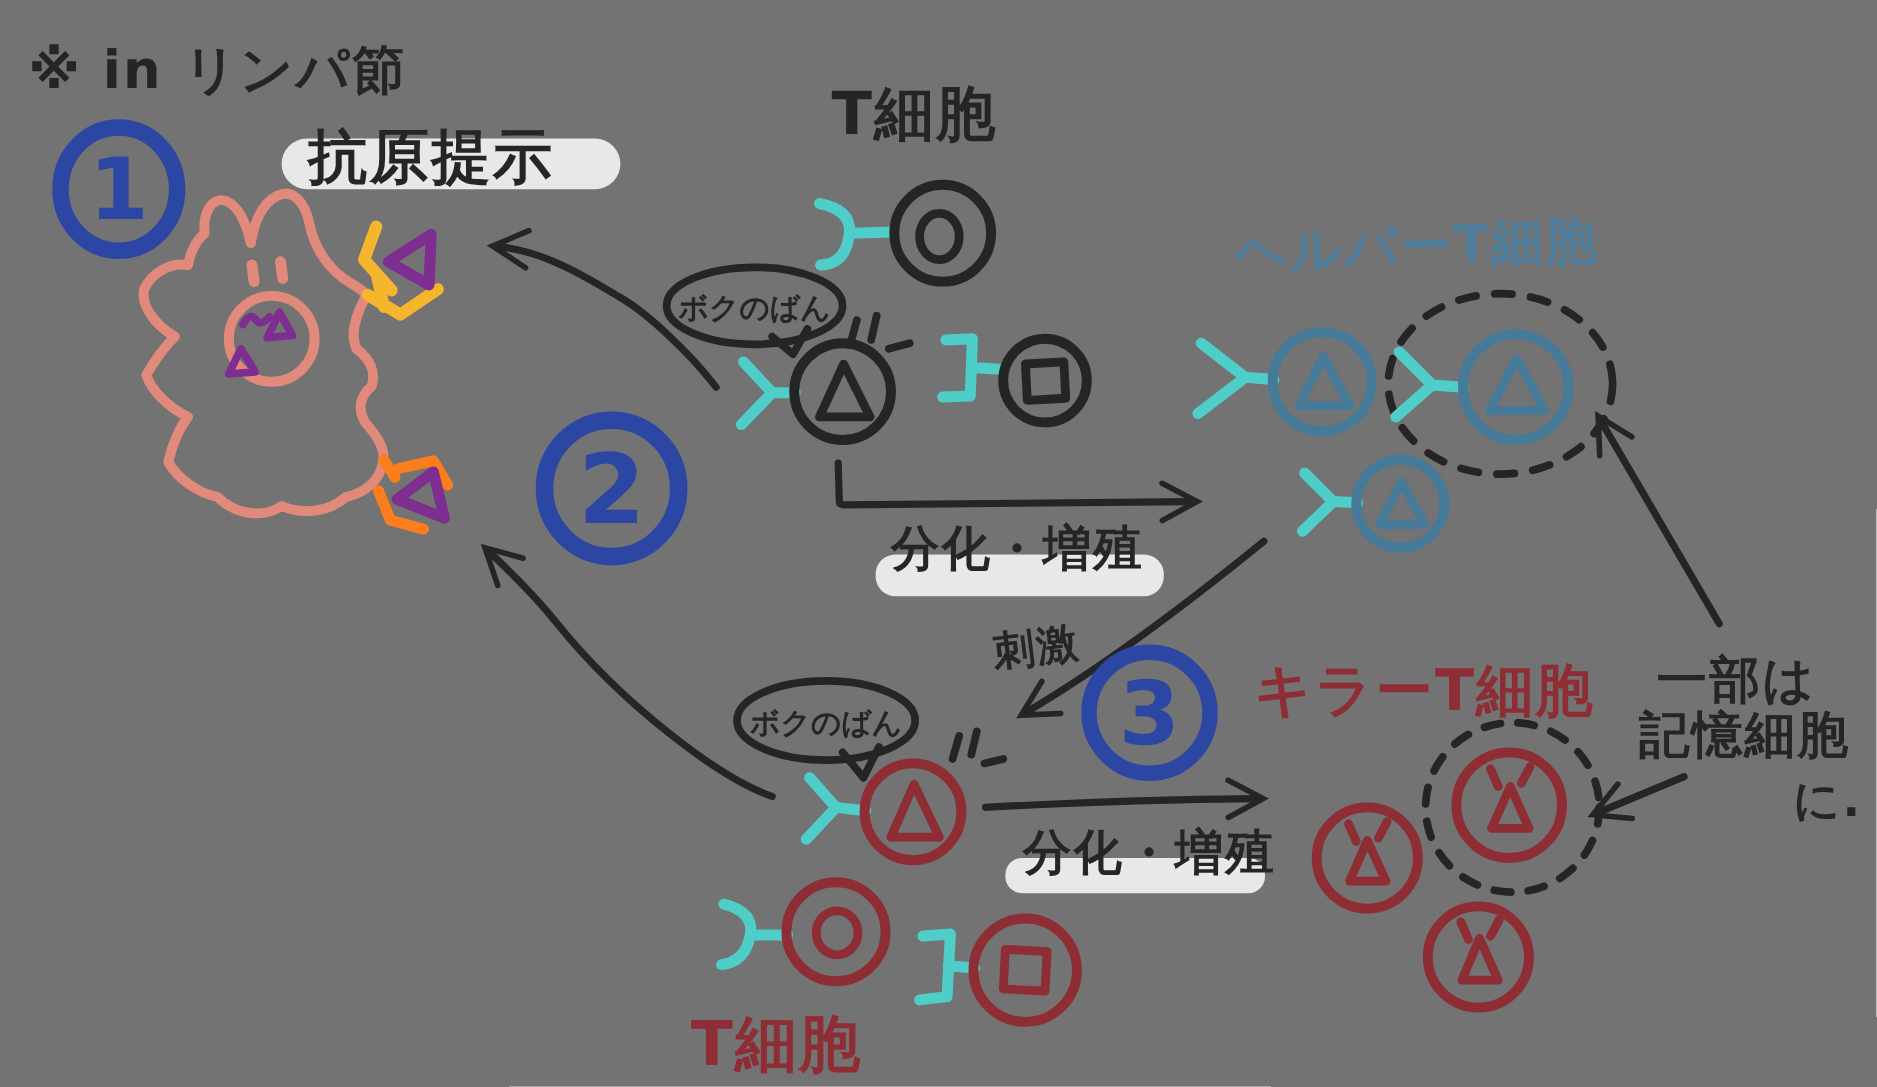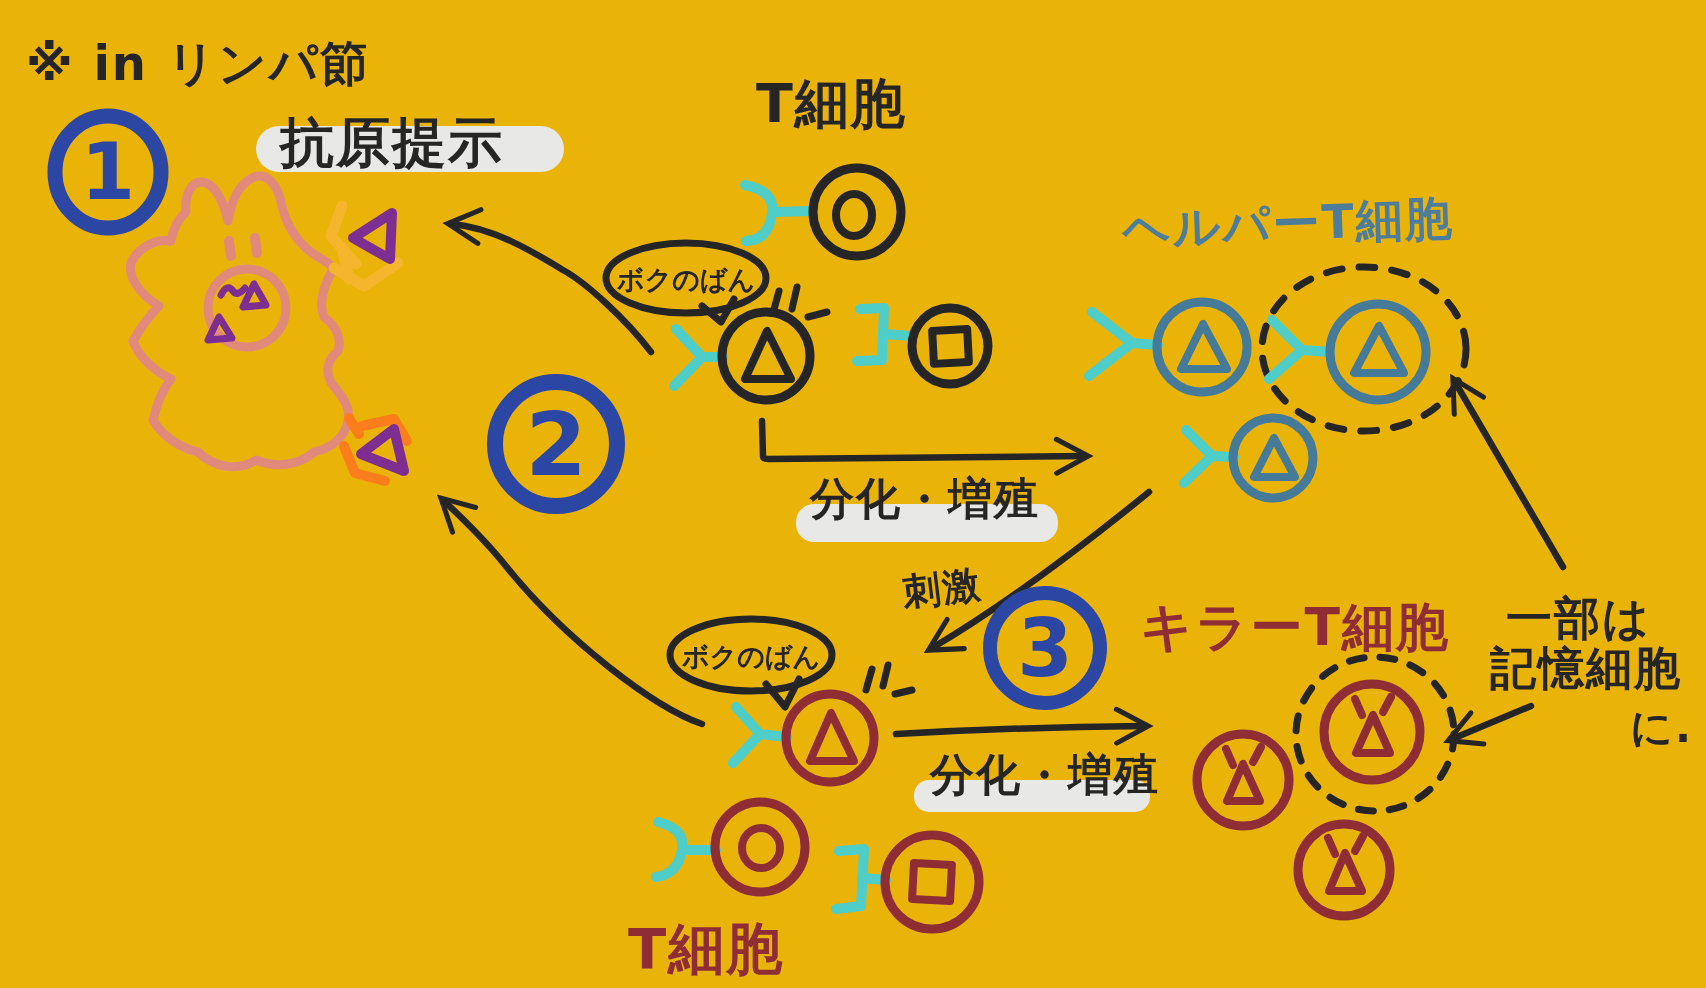--- a/index.html
+++ b/index.html
@@ -1,16 +1,16 @@
 <!DOCTYPE html>
 <html><head>
 <meta charset="utf-8">
 <style>
   html,body{margin:0;padding:0;background:#fff;}
-  #stage{position:relative;width:1706px;height:988px;background:#eab308;overflow:hidden;
+  #stage{position:relative;width:1706px;height:988px;background:#737373;overflow:hidden;
          font-family:"DejaVu Sans",sans-serif;}
   svg{display:block;}
   .stroke{fill:none;stroke-linecap:round;stroke-linejoin:round;}
   .ink{stroke:#252525;}
   .ink-f{fill:#252525;}
   text{font-family:"DejaVu Sans",sans-serif;font-weight:bold;}
   .hand{letter-spacing:2px;}
 </style>
 </head>
 <body>

